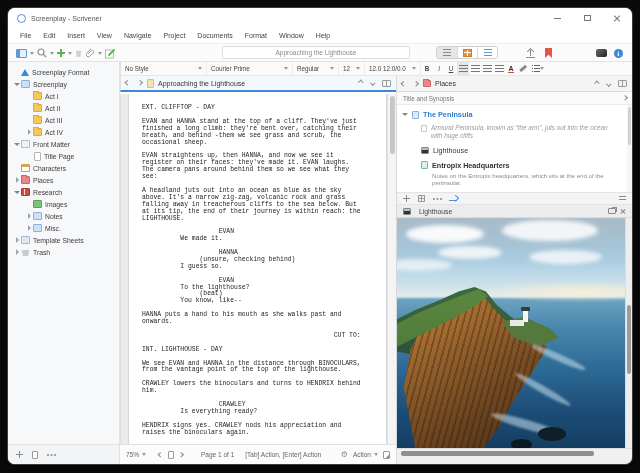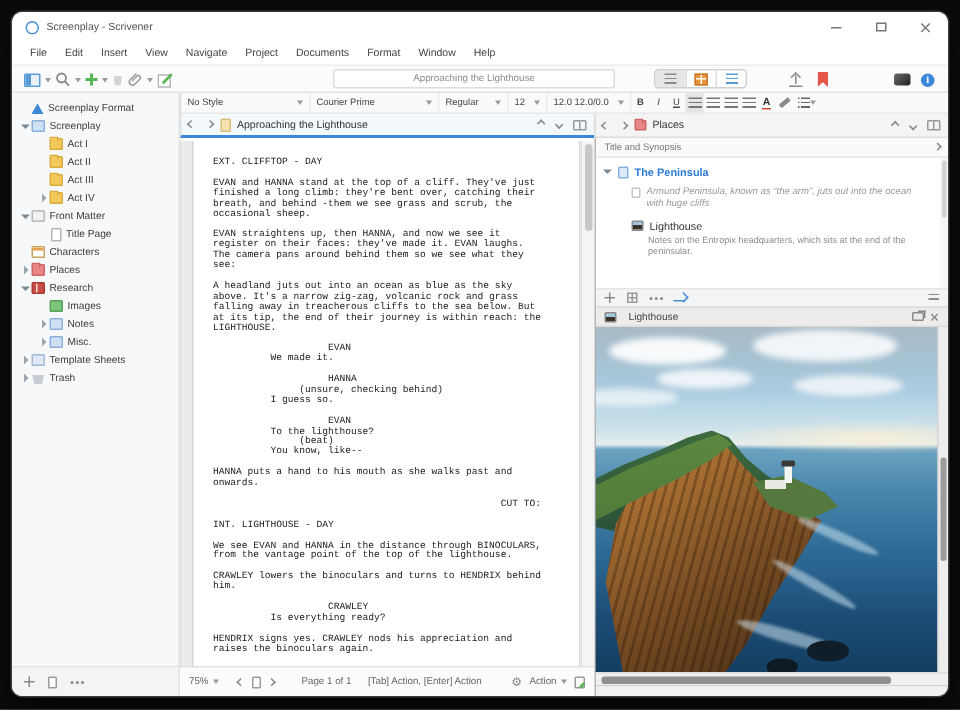--- a/index.html
+++ b/index.html
@@ -111,21 +111,21 @@
   .efooter{position:absolute;left:112px;right:0;top:0;bottom:0;display:flex;align-items:center;padding:0 6px;gap:5px;}
   .gear{font-family:"DejaVu Sans",sans-serif;font-size:8px;color:#8a8a8a;line-height:8px;}
   .i-docpen{width:7px;height:8px;background:#fff;border:1px solid #9a9a9a;border-radius:1px;position:relative;}
   .i-docpen::after{content:"";position:absolute;right:-1px;bottom:0;width:4px;height:1.5px;background:#57b554;transform:rotate(-45deg);}
 
   
   .iheader{position:absolute;top:68px;left:388px;right:0;height:16px;background:#f4f4f4;border-bottom:1px solid #ddd;border-left:1px solid #d8d8d8;
            display:flex;align-items:center;padding:0 5px;font-size:7px;color:#333;}
   .ic-folder-r-sm{width:8px;height:7px;background:#e88787;border:1px solid #cf6666;border-radius:1px;position:relative;margin:0 4px 0 6px;flex:none;}
   .ic-folder-r-sm::before{content:"";position:absolute;top:-2px;left:-1px;width:3.5px;height:1.6px;background:inherit;border:inherit;border-bottom:none;border-radius:1px 1px 0 0;}
-  .inspector{position:absolute;top:84px;left:388px;right:0;bottom:0;background:#737373;border-left:1px solid #d8d8d8;overflow:hidden;}
+  .inspector{position:absolute;top:84px;left:388px;right:0;bottom:0;background:#6d28d9;border-left:1px solid #d8d8d8;overflow:hidden;}
   .tsbar{position:absolute;top:0;left:0;right:0;height:13px;background:#fafafa;border-bottom:1px solid #ebebeb;display:flex;align-items:center;
          padding:0 6px;font-size:6.3px;color:#777;}
   .outline{position:absolute;top:13px;left:0;right:0;height:87px;background:#fff;}
   .orow{display:flex;align-items:center;padding-left:5px;}
   .o-title{font-size:7.3px;font-weight:bold;color:#2b7bd4;}
   .o-doc-blue{width:7px;height:8px;background:#dcebfa;border:1px solid #8ab1dd;border-radius:1px;margin:0 4px;flex:none;}
   .o-doc-gray{width:6px;height:7px;background:#fff;border:1px solid #c5c5c5;border-radius:1px;margin:0 4px 0 0;flex:none;align-self:flex-start;margin-top:1px;}
   .o-syn{font-size:6.4px;font-style:italic;color:#9a9a9a;line-height:7.8px;width:186px;}
   .o-thumb{width:8px;height:7px;border-radius:1px;background:linear-gradient(180deg,#9ec7e0 45%,#3a3226 45%);border:1px solid #888;margin:0 4px 0 0;flex:none;}
   .o-doc-teal{width:7px;height:8px;background:#d8efeb;border:1px solid #7ab8ad;border-radius:1px;margin:0 4px 0 0;flex:none;}
@@ -506,20 +506,24 @@
         <span class="o-title">The Peninsula</span>
       </div>
       <div class="orow" style="margin-top:5px;padding-left:24px;">
         <span class="o-doc-gray"></span>
         <span class="o-syn">Armund Peninsula, known as “the arm”, juts out into the ocean with huge cliffs</span>
       </div>
       <div class="orow" style="margin-top:6px;padding-left:24px;">
         <span class="o-thumb"></span>
         <span class="o-label">Lighthouse</span>
       </div>
+      <div class="orow" style="margin-top:6px;padding-left:24px;">
+        <span class="o-doc-teal"></span>
+        <span class="o-label" style="font-weight:bold;">Entropix Headquarters</span>
+      </div>
       <div class="orow" style="margin-top:2px;padding-left:35px;">
         <span class="o-note">Notes on the Entropix headquarters, which sits at the end of the peninsular.</span>
       </div>
       <div class="osb">
             <div class="osb-thumb"></div>
           </div>
     </div>
     <div class="ofooter">
       <span class="i-plusgray"></span>
       <span class="i-grid"></span>

